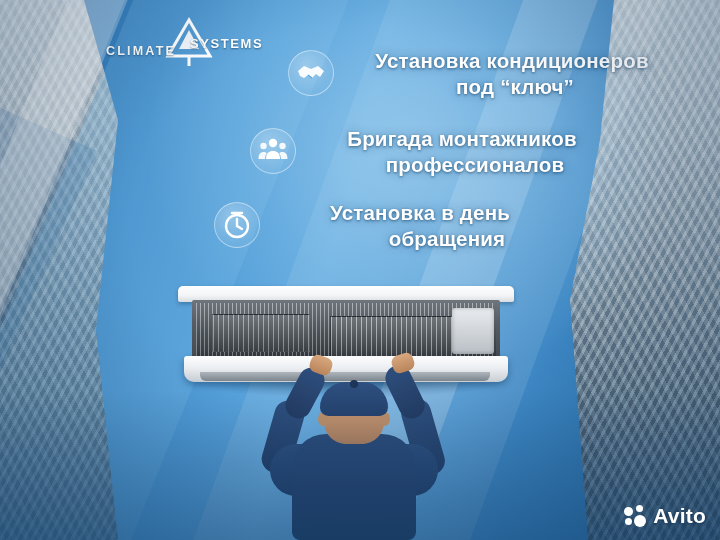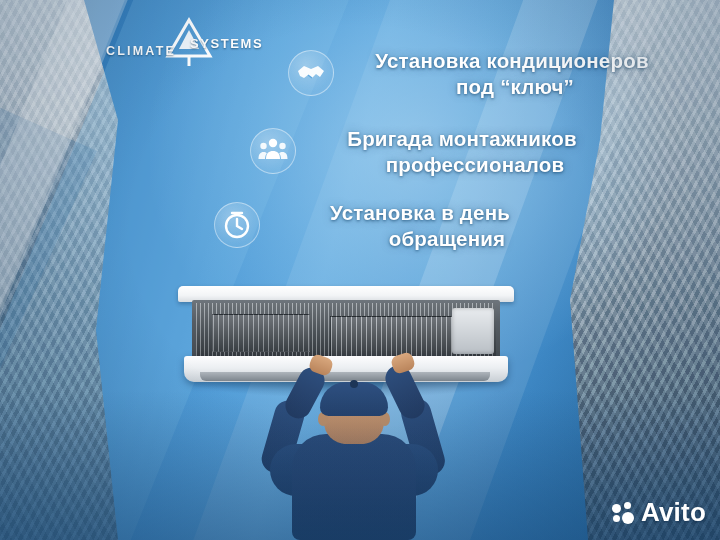--- a/index.html
+++ b/index.html
@@ -267,21 +267,21 @@
     gap: 7px;
     color: #ffffff;
     text-shadow: 0 1px 3px rgba(0,30,60,.6);
   }
   .avito .mark { position: relative; width: 22px; height: 22px; }
   .avito .d { position: absolute; border-radius: 50%; }
   .avito .d1 { left: 0;   top: 2px;  width: 9px;  height: 9px;  background: #fff; }
   .avito .d2 { left: 12px; top: 0;   width: 7px;  height: 7px;  background: #fff; }
   .avito .d3 { left: 1px;  top: 13px; width: 7px;  height: 7px;  background: #fff; }
   .avito .d4 { left: 10px; top: 10px; width: 12px; height: 12px; background: #fff; }
-  .avito .wm-text { font-size: 26px; font-weight: 700; letter-spacing: .2px; }
+  .avito .wm-text { font-size: 21px; font-weight: 700; letter-spacing: .2px; }
 </style>
 </head>
 <body>
 
 <div id="canvas">
 
   <div class="bg-base"></div>
   <div class="mtn mtn-l"></div>
   <div class="mtn mtn-r"></div>
   <div class="rib rib-d"></div>

